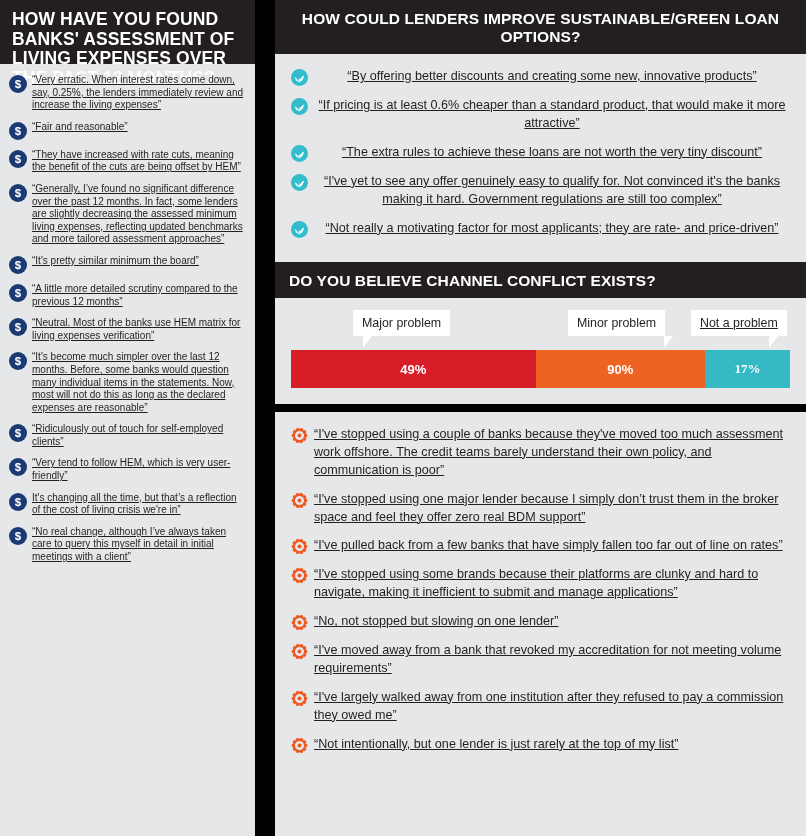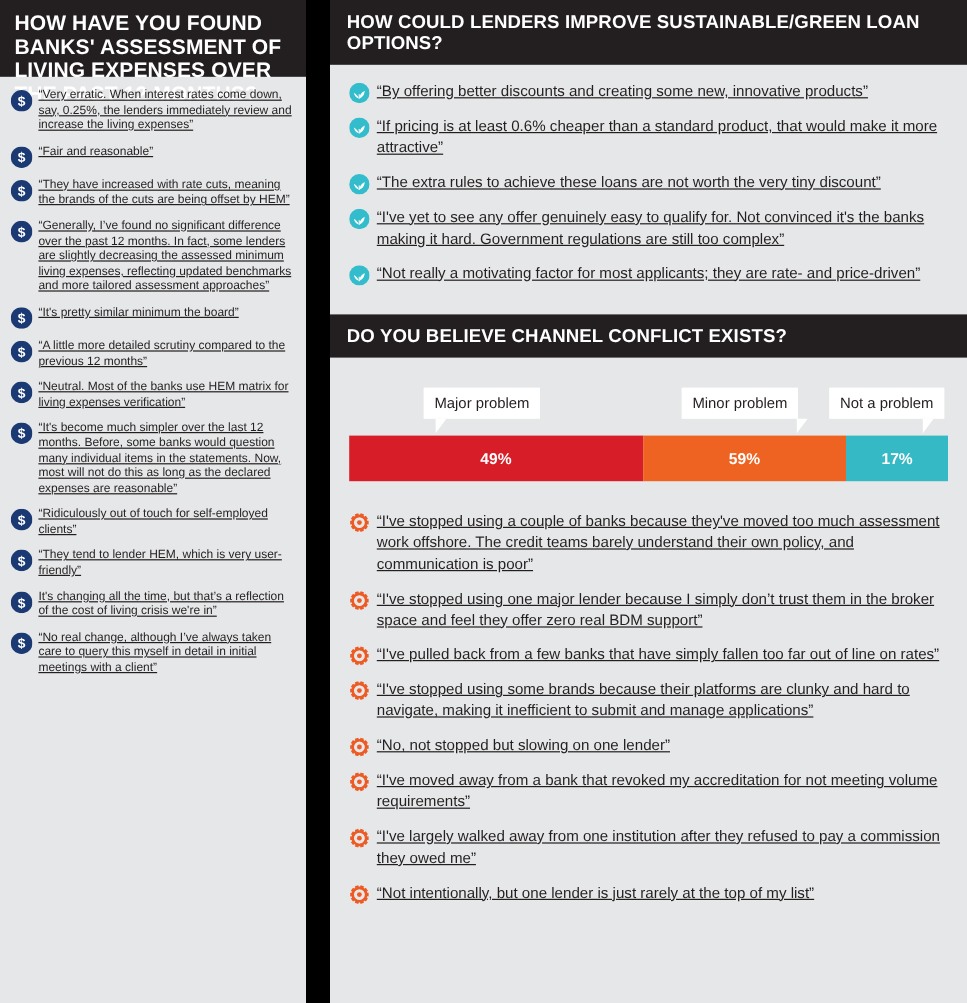--- a/index.html
+++ b/index.html
@@ -88,21 +88,21 @@
   
   .col-right .q-text { font-size: 12.6px; line-height: 1.42; }
   .col-right ul.quotes > li { margin-bottom: 11px; }
   .col-right .icon-wrap { margin-right: 6px; padding-top: 1px; }
 
   
   .icon-wrap { flex: 0 0 auto; line-height: 0; }
   .ico { display: block; }
 
   
-  .chart-area { padding: 12px 16px 16px 16px; position: relative; margin-top: 13px; }
+  .chart-area { padding: 12px 16px 16px 16px; position: relative; }
   .callout-row {
     position: relative;
     height: 40px;
   }
   .callout {
     position: absolute;
     background: #fff;
     color: #231F20;
     font-size: 12.4px;
     line-height: 1;
@@ -157,21 +157,21 @@
             </span>
             <span class="q-text">“Fair and reasonable”</span>
           </li>
           <li>
             <span class="icon-wrap">
               <svg class="ico" width="18" height="18" viewBox="0 0 18 18">
                 <circle cx="9" cy="9" r="9" fill="#1B3A73"></circle>
                 <text x="9" y="13.3" text-anchor="middle" font-family="Liberation Sans, sans-serif" font-size="11.5" font-weight="bold" fill="#ffffff">$</text>
               </svg>
             </span>
-            <span class="q-text">“They have increased with rate cuts, meaning the brands of the cuts are being offset by HEM”</span>
+            <span class="q-text">“They have increased with rate cuts, meaning the benefit of the cuts are being offset by HEM”</span>
           </li>
           <li>
             <span class="icon-wrap">
               <svg class="ico" width="18" height="18" viewBox="0 0 18 18">
                 <circle cx="9" cy="9" r="9" fill="#1B3A73"></circle>
                 <text x="9" y="13.3" text-anchor="middle" font-family="Liberation Sans, sans-serif" font-size="11.5" font-weight="bold" fill="#ffffff">$</text>
               </svg>
             </span>
             <span class="q-text">“Generally, I’ve found no significant difference over the past 12 months. In fact, some lenders are slightly decreasing the assessed minimum living expenses, reflecting updated benchmarks and more tailored assessment approaches”</span>
           </li>
@@ -220,21 +220,21 @@
             </span>
             <span class="q-text">“Ridiculously out of touch for self-employed clients”</span>
           </li>
           <li>
             <span class="icon-wrap">
               <svg class="ico" width="18" height="18" viewBox="0 0 18 18">
                 <circle cx="9" cy="9" r="9" fill="#1B3A73"></circle>
                 <text x="9" y="13.3" text-anchor="middle" font-family="Liberation Sans, sans-serif" font-size="11.5" font-weight="bold" fill="#ffffff">$</text>
               </svg>
             </span>
-            <span class="q-text">“They tend to lender HEM, which is very user-friendly”</span>
+            <span class="q-text">“Very tend to follow HEM, which is very user-friendly”</span>
           </li>
           <li>
             <span class="icon-wrap">
               <svg class="ico" width="18" height="18" viewBox="0 0 18 18">
                 <circle cx="9" cy="9" r="9" fill="#1B3A73"></circle>
                 <text x="9" y="13.3" text-anchor="middle" font-family="Liberation Sans, sans-serif" font-size="11.5" font-weight="bold" fill="#ffffff">$</text>
               </svg>
             </span>
             <span class="q-text">It's changing all the time, but that’s a reflection of the cost of living crisis we're in”</span>
           </li>
@@ -246,21 +246,21 @@
               </svg>
             </span>
             <span class="q-text">“No real change, although I’ve always taken care to query this myself in detail in initial meetings with a client”</span>
           </li>
         </ul>
     </div>
   </div>
 
   <div class="col-right">
 
-    <div class="panel" style="top:0;">
+    <div class="panel" style="top:0;text-align:center;">
       <div class="headline headline-right two-line">HOW COULD LENDERS IMPROVE SUSTAINABLE/GREEN LOAN OPTIONS?</div>
       <div class="panel-body" style="padding:14px 16px 16px 16px;">
         <ul class="quotes" id="green-quotes">
             <li>
               <span class="icon-wrap">
                 <svg class="ico" width="17" height="17" viewBox="0 0 17 17">
                   <circle cx="8.5" cy="8.5" r="8.5" fill="#33BCCB"></circle>
                   <path d="M8.6 13.0 C8.6 10.2 10.0 8.0 13.0 6.6 C12.6 10.0 11.2 12.0 8.6 13.0 Z" fill="#ffffff"></path>
                   <path d="M8.1 13.0 C7.0 10.6 5.6 9.2 3.9 8.2 C4.3 10.8 5.8 12.4 8.1 13.0 Z" fill="#ffffff"></path>
                   <path d="M8.35 13.3 L8.35 9.6" stroke="#ffffff" stroke-width="0.9"></path>
@@ -315,30 +315,30 @@
           </ul>
       </div>
     </div>
 
     <div class="panel" style="top:262px;">
       <div class="headline headline-right one-line">DO YOU BELIEVE CHANNEL CONFLICT EXISTS?</div>
       <div class="chart-area">
         <div class="callout-row" id="callout-row">
             <div class="callout" style="left: 62px;"><span>Major problem</span><span class="tail" style="left: 10px; border-width: 12px 9px 0px 0px; border-color: rgb(255, 255, 255) transparent transparent;"></span></div>
             <div class="callout" style="left: 277px;"><span>Minor problem</span><span class="tail" style="left: 96px; border-width: 12px 9px 0px 0px; border-color: rgb(255, 255, 255) transparent transparent;"></span></div>
-            <div class="callout" style="left: 400px;"><span>Not a problem</span><span class="tail" style="left: 78px; border-width: 12px 9px 0px 0px; border-color: rgb(255, 255, 255) transparent transparent;"></span></div>
+            <div class="callout" style="left: 400px; text-decoration: underline;"><span>Not a problem</span><span class="tail" style="left: 78px; border-width: 12px 9px 0px 0px; border-color: rgb(255, 255, 255) transparent transparent;"></span></div>
           </div>
         <div class="bar" id="stacked-bar">
             <div class="seg" style="width: 49%; background: rgb(215, 30, 40); text-align: center;">
               <span>49%</span>
             </div>
             <div class="seg" style="width: 34%; background: rgb(238, 99, 33);">
-              <span>59%</span>
+              <span>90%</span>
             </div>
-            <div class="seg" style="width: 17%; background: rgb(53, 185, 196);">
+            <div class="seg" style="width: 17%; background: rgb(53, 185, 196); font-family: Liberation Serif, serif;">
               <span>17%</span>
             </div>
           </div>
       </div>
     </div>
 
     <div class="panel" style="top:412px; height:424px;">
       <div class="panel-body" style="padding:14px 16px 16px 16px;">
         <ul class="quotes" id="stopped-quotes">
             <li>

